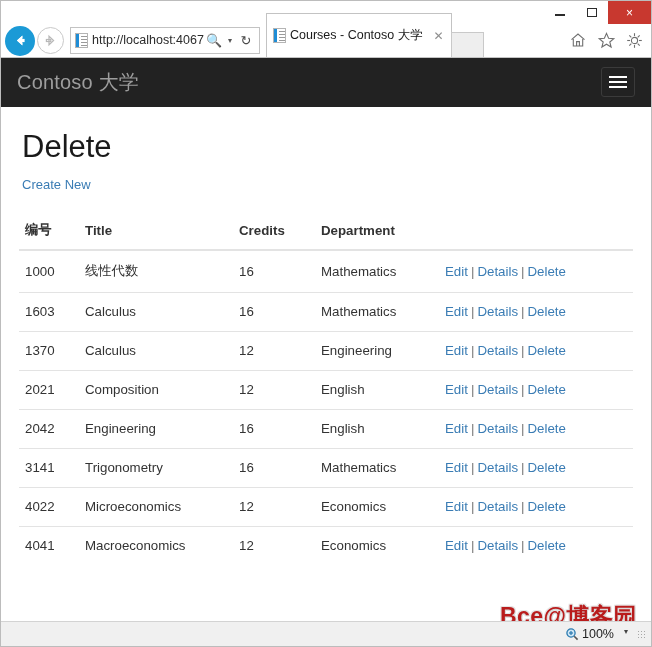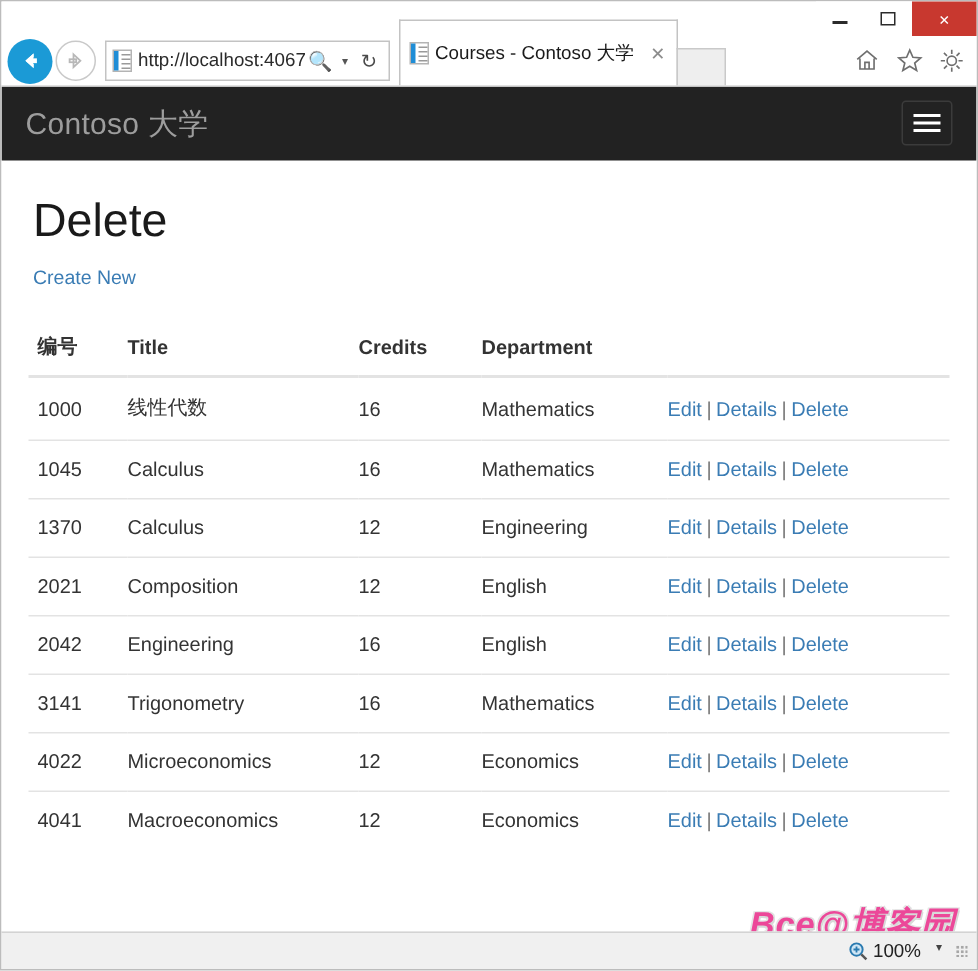--- a/index.html
+++ b/index.html
@@ -228,31 +228,30 @@
     margin-top:22px;
     border-top:1px solid #e3e3e3;
     padding:16px 0 0 3px;
     font-size:12.3px;
     color:#3a3a3a;
   }
 
   
   .watermark {
     position:absolute;
-    color:#ec4899;
+    color:#b91c1c;
     font-weight:bold;
     text-shadow:
        1px  1px 0 #d8d8d8,
       -1px -1px 0 #e6e6e6,
        1px -1px 0 #e0e0e0,
       -1px  1px 0 #e0e0e0;
     white-space:nowrap;
     pointer-events:none;
     user-select:none;
-    font-style:italic;
   }
   #wm-name { right:14px; top:543px; font-size:23px; letter-spacing:0.5px; }
 
   
   #statusbar {
     height:25px; flex:0 0 auto;
     background:#f0f0f0;
     border-top:1px solid #d3d3d3;
     display:flex; align-items:center; justify-content:flex-end;
     padding-right:6px;
@@ -389,21 +388,21 @@
         </thead>
         <tbody id="table-body">
             <tr>
               <td class="col-id">1000</td>
               <td>线性代数</td>
               <td>16</td>
               <td>Mathematics</td>
               <td class="row-links"><a href="#">Edit</a><span class="sep">|</span><a href="#">Details</a><span class="sep">|</span><a href="#">Delete</a></td>
             </tr>
             <tr>
-              <td class="col-id">1045</td>
+              <td class="col-id">1603</td>
               <td>Calculus</td>
               <td>16</td>
               <td>Mathematics</td>
               <td class="row-links"><a href="#">Edit</a><span class="sep">|</span><a href="#">Details</a><span class="sep">|</span><a href="#">Delete</a></td>
             </tr>
             <tr>
               <td class="col-id">1370</td>
               <td>Calculus</td>
               <td>12</td>
               <td>Engineering</td>

